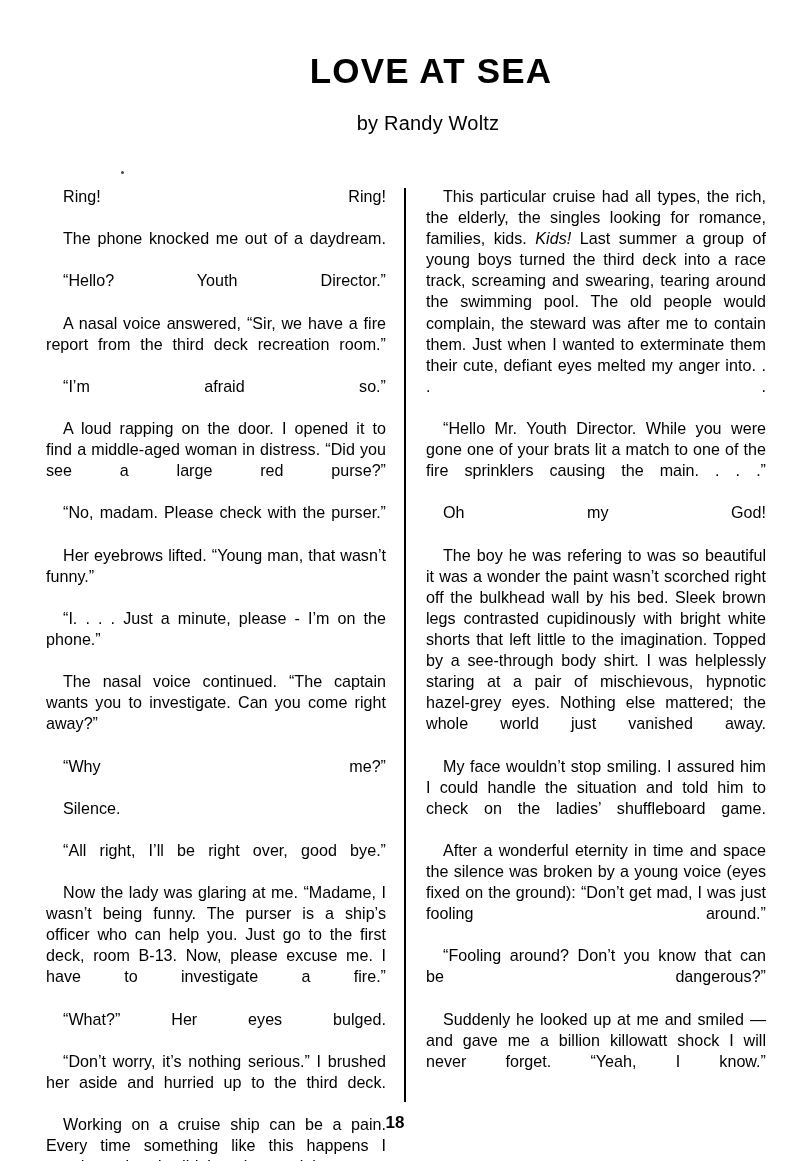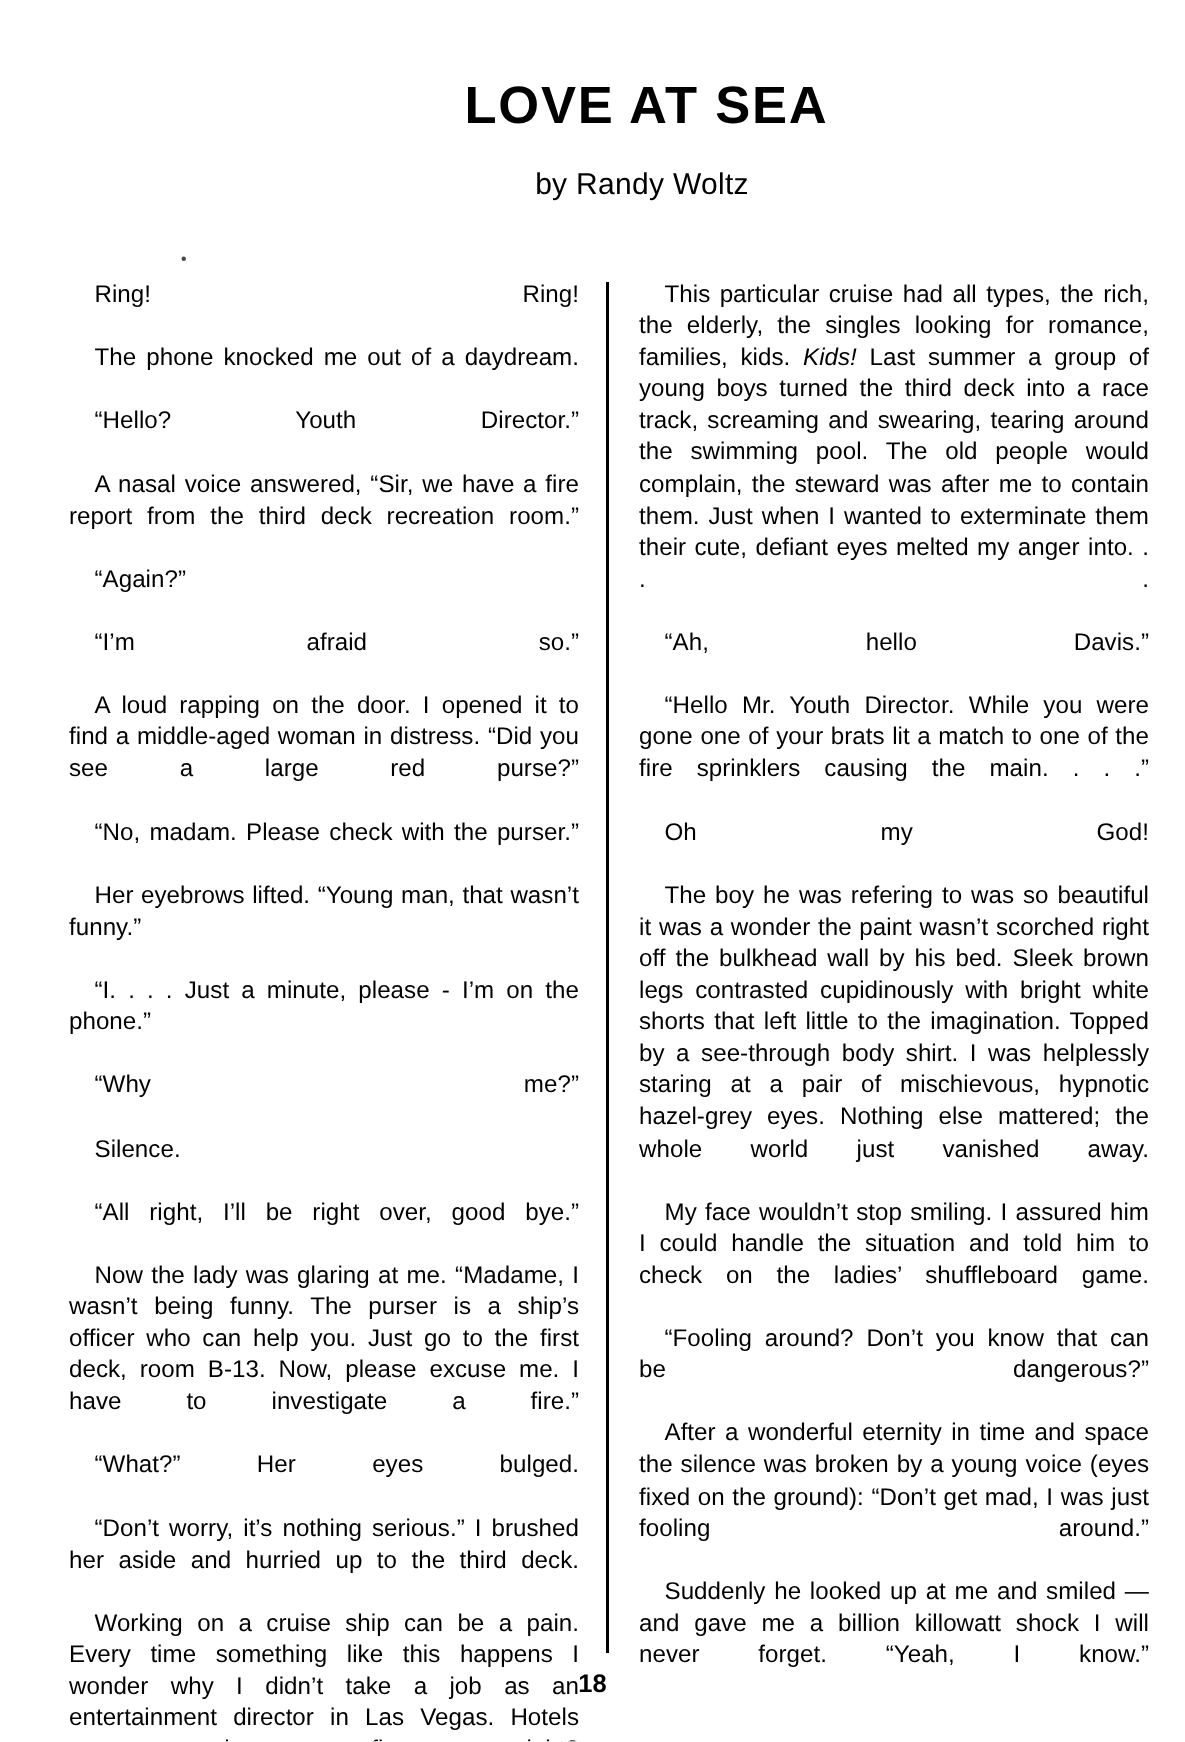--- a/index.html
+++ b/index.html
@@ -119,42 +119,41 @@
 
   <div class="speck"></div>
 
   <div class="column-rule"></div>
 
   <div class="col col-left">
       <p>Ring! Ring!</p>
       <p>The phone knocked me out of a daydream.</p>
       <p>“Hello? Youth Director.”</p>
       <p>A nasal voice answered, “Sir, we have a fire report from the third deck recreation room.”</p>
-      <p>“Again?”</p>
       <p>“I’m afraid so.”</p>
       <p>A loud rapping on the door. I opened it to find a middle-aged woman in distress. “Did you see a large red purse?”</p>
       <p>“No, madam. Please check with the purser.”</p>
       <p>Her eyebrows lifted. “Young man, that wasn’t funny.”</p>
       <p>“I. . . . Just a minute, please - I’m on the phone.”</p>
+      <p>The nasal voice continued. “The captain wants you to investigate. Can you come right away?”</p>
       <p>“Why me?”</p>
       <p>Silence.</p>
       <p>“All right, I’ll be right over, good bye.”</p>
       <p>Now the lady was glaring at me. “Madame, I wasn’t being funny. The purser is a ship’s officer who can help you. Just go to the first deck, room B-13. Now, please excuse me. I have to investigate a fire.”</p>
       <p>“What?” Her eyes bulged.</p>
       <p>“Don’t worry, it’s nothing serious.” I brushed her aside and hurried up to the third deck.</p>
       <p>Working on a cruise ship can be a pain. Every time something like this happens I wonder why I didn’t take a job as an entertainment director in Las Vegas. Hotels never have fires, right?</p>
     </div>
 
   <div class="col col-right">
       <p>This particular cruise had all types, the rich, the elderly, the singles looking for romance, families, kids. <em>Kids!</em> Last summer a group of young boys turned the third deck into a race track, screaming and swearing, tearing around the swimming pool. The old people would complain, the steward was after me to contain them. Just when I wanted to exterminate them their cute, defiant eyes melted my anger into. . . .</p>
-      <p>“Ah, hello Davis.”</p>
       <p>“Hello Mr. Youth Director. While you were gone one of your brats lit a match to one of the fire sprinklers causing the main. . . .”</p>
       <p>Oh my God!</p>
       <p>The boy he was refering to was so beautiful it was a wonder the paint wasn’t scorched right off the bulkhead wall by his bed. Sleek brown legs contrasted cupidinously with bright white shorts that left little to the imagination. Topped by a see-through body shirt. I was helplessly staring at a pair of mischievous, hypnotic hazel-grey eyes. Nothing else mattered; the whole world just vanished away.</p>
       <p>My face wouldn’t stop smiling. I assured him I could handle the situation and told him to check on the ladies’ shuffleboard game.</p>
+      <p>After a wonderful eternity in time and space the silence was broken by a young voice (eyes fixed on the ground): “Don’t get mad, I was just fooling around.”</p>
       <p>“Fooling around? Don’t you know that can be dangerous?”</p>
-      <p>After a wonderful eternity in time and space the silence was broken by a young voice (eyes fixed on the ground): “Don’t get mad, I was just fooling around.”</p>
       <p>Suddenly he looked up at me and smiled — and gave me a billion killowatt shock I will never forget. “Yeah, I know.”</p>
     </div>
 
   <div class="folio">18</div>
 
 </div>
 
 </body></html>

